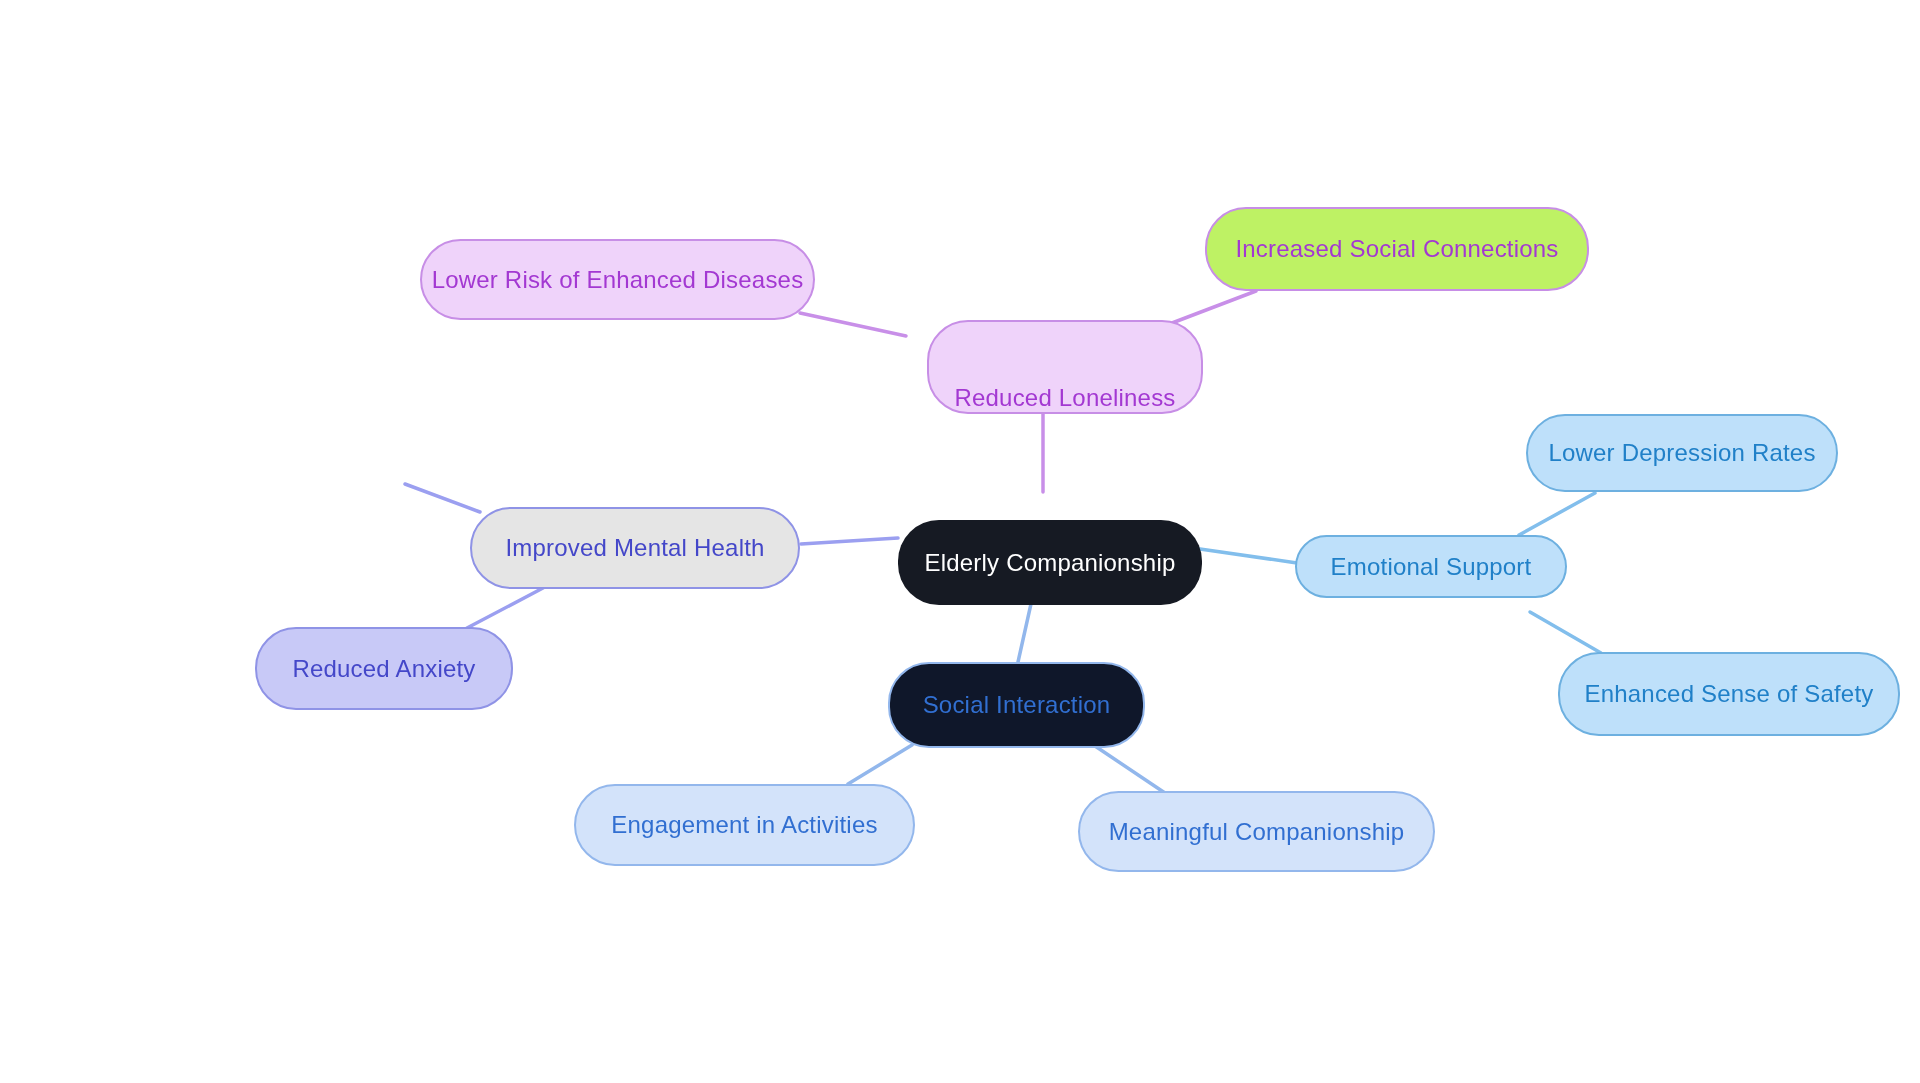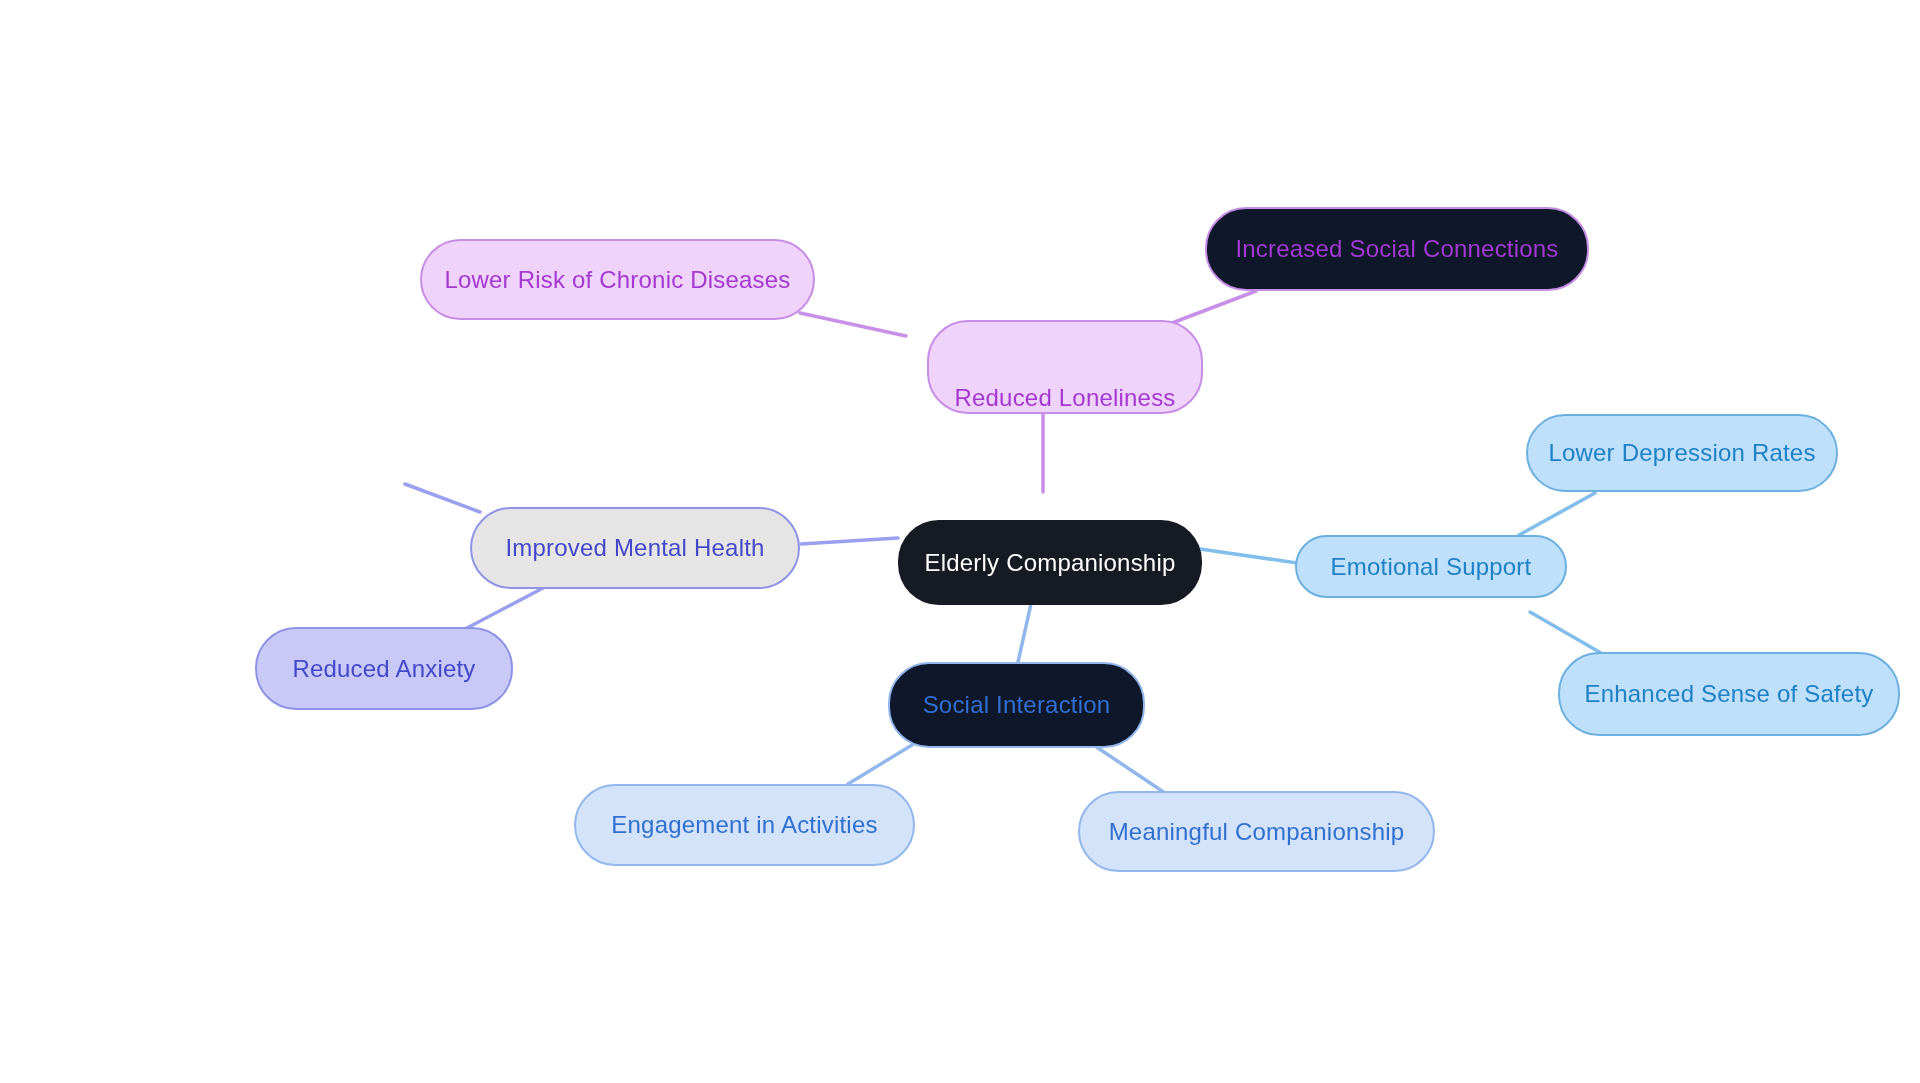--- a/index.html
+++ b/index.html
@@ -76,23 +76,23 @@
   </svg>
 
   <div class="node central n-central" style="background: rgb(22, 26, 35); color: rgb(255, 255, 255);">
     <span>Elderly Companionship</span>
   </div>
 
   <div class="node branch n-b0" style="background: rgb(239, 211, 250); border-color: rgb(199, 142, 230); color: rgb(163, 56, 210);">
     <span>Reduced Loneliness</span>
   </div>
   <div class="node child n-b0c0" style="background: rgb(239, 211, 250); border-color: rgb(199, 142, 230); color: rgb(163, 56, 210);">
-    <span>Lower Risk of Chronic Diseases</span>
+    <span>Lower Risk of Enhanced Diseases</span>
   </div>
-  <div class="node child n-b0c1" style="background: #0f172a; border-color: rgb(199, 142, 230); color: rgb(163, 56, 210);">
+  <div class="node child n-b0c1" style="background: #bef264; border-color: rgb(199, 142, 230); color: rgb(163, 56, 210);">
     <span>Increased Social Connections</span>
   </div>
 
   <div class="node branch n-b1" style="background: #e5e5e5; border-color: rgb(143, 147, 230); color: rgb(68, 71, 201);">
     <span>Improved Mental Health</span>
   </div>
   <div class="node child n-b1c1" style="background: rgb(200, 201, 247); border-color: rgb(143, 147, 230); color: rgb(68, 71, 201);">
     <span>Reduced Anxiety</span>
   </div>
 

